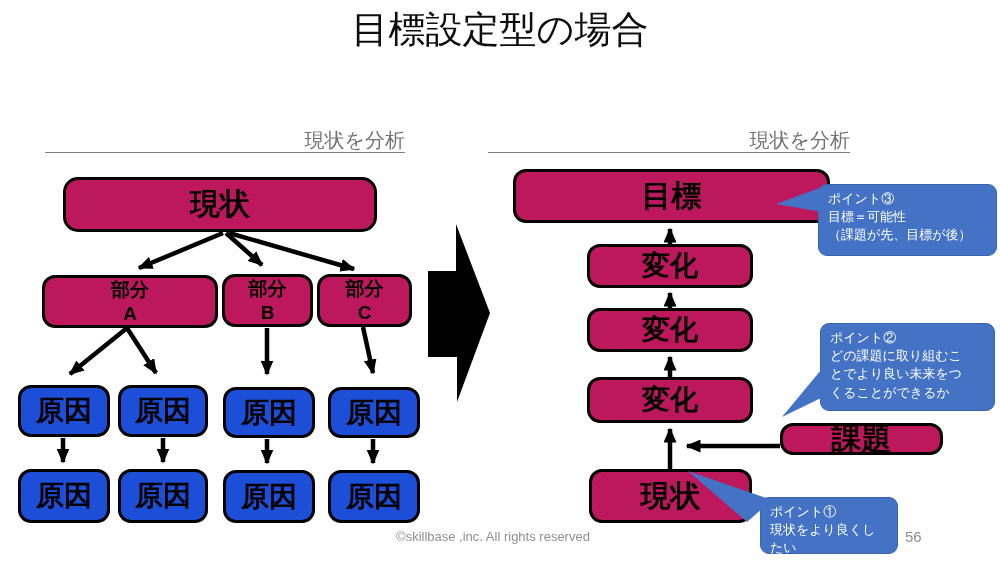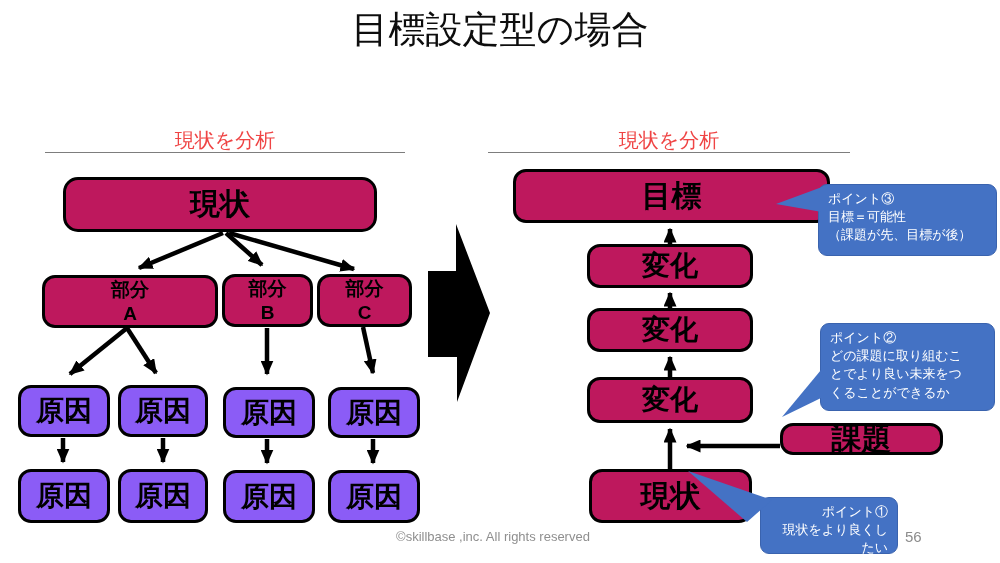--- a/index.html
+++ b/index.html
@@ -4,30 +4,30 @@
 <style>
   html,body { margin:0; padding:0; background:#fff; }
   .slide {
     position:relative; width:1000px; height:563px; background:#ffffff;
     font-family:"Liberation Sans", sans-serif; overflow:hidden; color:#000;
   }
   .title {
     position:absolute; top:6px; left:0; width:1000px; text-align:center;
     font-size:37px; line-height:1.28; font-weight:500; color:#0d0d0d; z-index:1;
   }
-  .hdr { position:absolute; text-align:center; font-size:20px; color:#ef4444; z-index:1; }
+  .hdr { position:absolute; text-align:right; font-size:20px; color:#737373; z-index:1; }
   .rule { position:absolute; border-top:1.5px solid #7d7d7d; height:0; z-index:1; }
   .box {
     position:absolute; background:#be185d; border:3px solid #000;
     border-radius:13px; box-sizing:border-box; z-index:1;
     display:flex; align-items:center; justify-content:center;
     font-weight:bold; text-align:center;
   }
   .box.col { flex-direction:column; line-height:1.22; }
-  .cause { background:#8b5cf6; }
+  .cause { background:#1d4ed8; }
   .callout {
     position:absolute; background:#4472C4; border:1.5px solid #3A63AE;
     border-radius:9px; color:#ffffff; font-size:13px; line-height:1.4;
     padding:5px 9px; box-sizing:border-box; z-index:2;
   }
   .callout span { display:block; }
   .footer {
     position:absolute; top:529px; left:383px; width:220px; text-align:center;
     font-size:13px; color:#8f8f8f; z-index:1;
   }
@@ -85,21 +85,21 @@
     <span>ポイント③</span>
     <span>目標＝可能性</span>
     <span>（課題が先、目標が後）</span>
   </div>
   <div class="callout" style="left:820px; top:323px; width:175px; height:88px;">
     <span>ポイント②</span>
     <span>どの課題に取り組むこ</span>
     <span>とでより良い未来をつ</span>
     <span>くることができるか</span>
   </div>
-  <div class="callout" style="left:760px; top:497px; width:138px; height:57px;text-align:right;">
+  <div class="callout" style="left:760px; top:497px; width:138px; height:57px;">
     <span>ポイント①</span>
     <span>現状をより良くしたい</span>
   </div>
 
   <div class="footer">©skillbase ,inc. All rights reserved</div>
   <div class="pagenum">56</div>
 
   <svg class="overlay" width="1000" height="563" viewBox="0 0 1000 563" aria-hidden="true">
     <defs>
       <marker id="ah" markerUnits="userSpaceOnUse" markerWidth="15" markerHeight="13" refX="13.5" refY="6.5" orient="auto">

